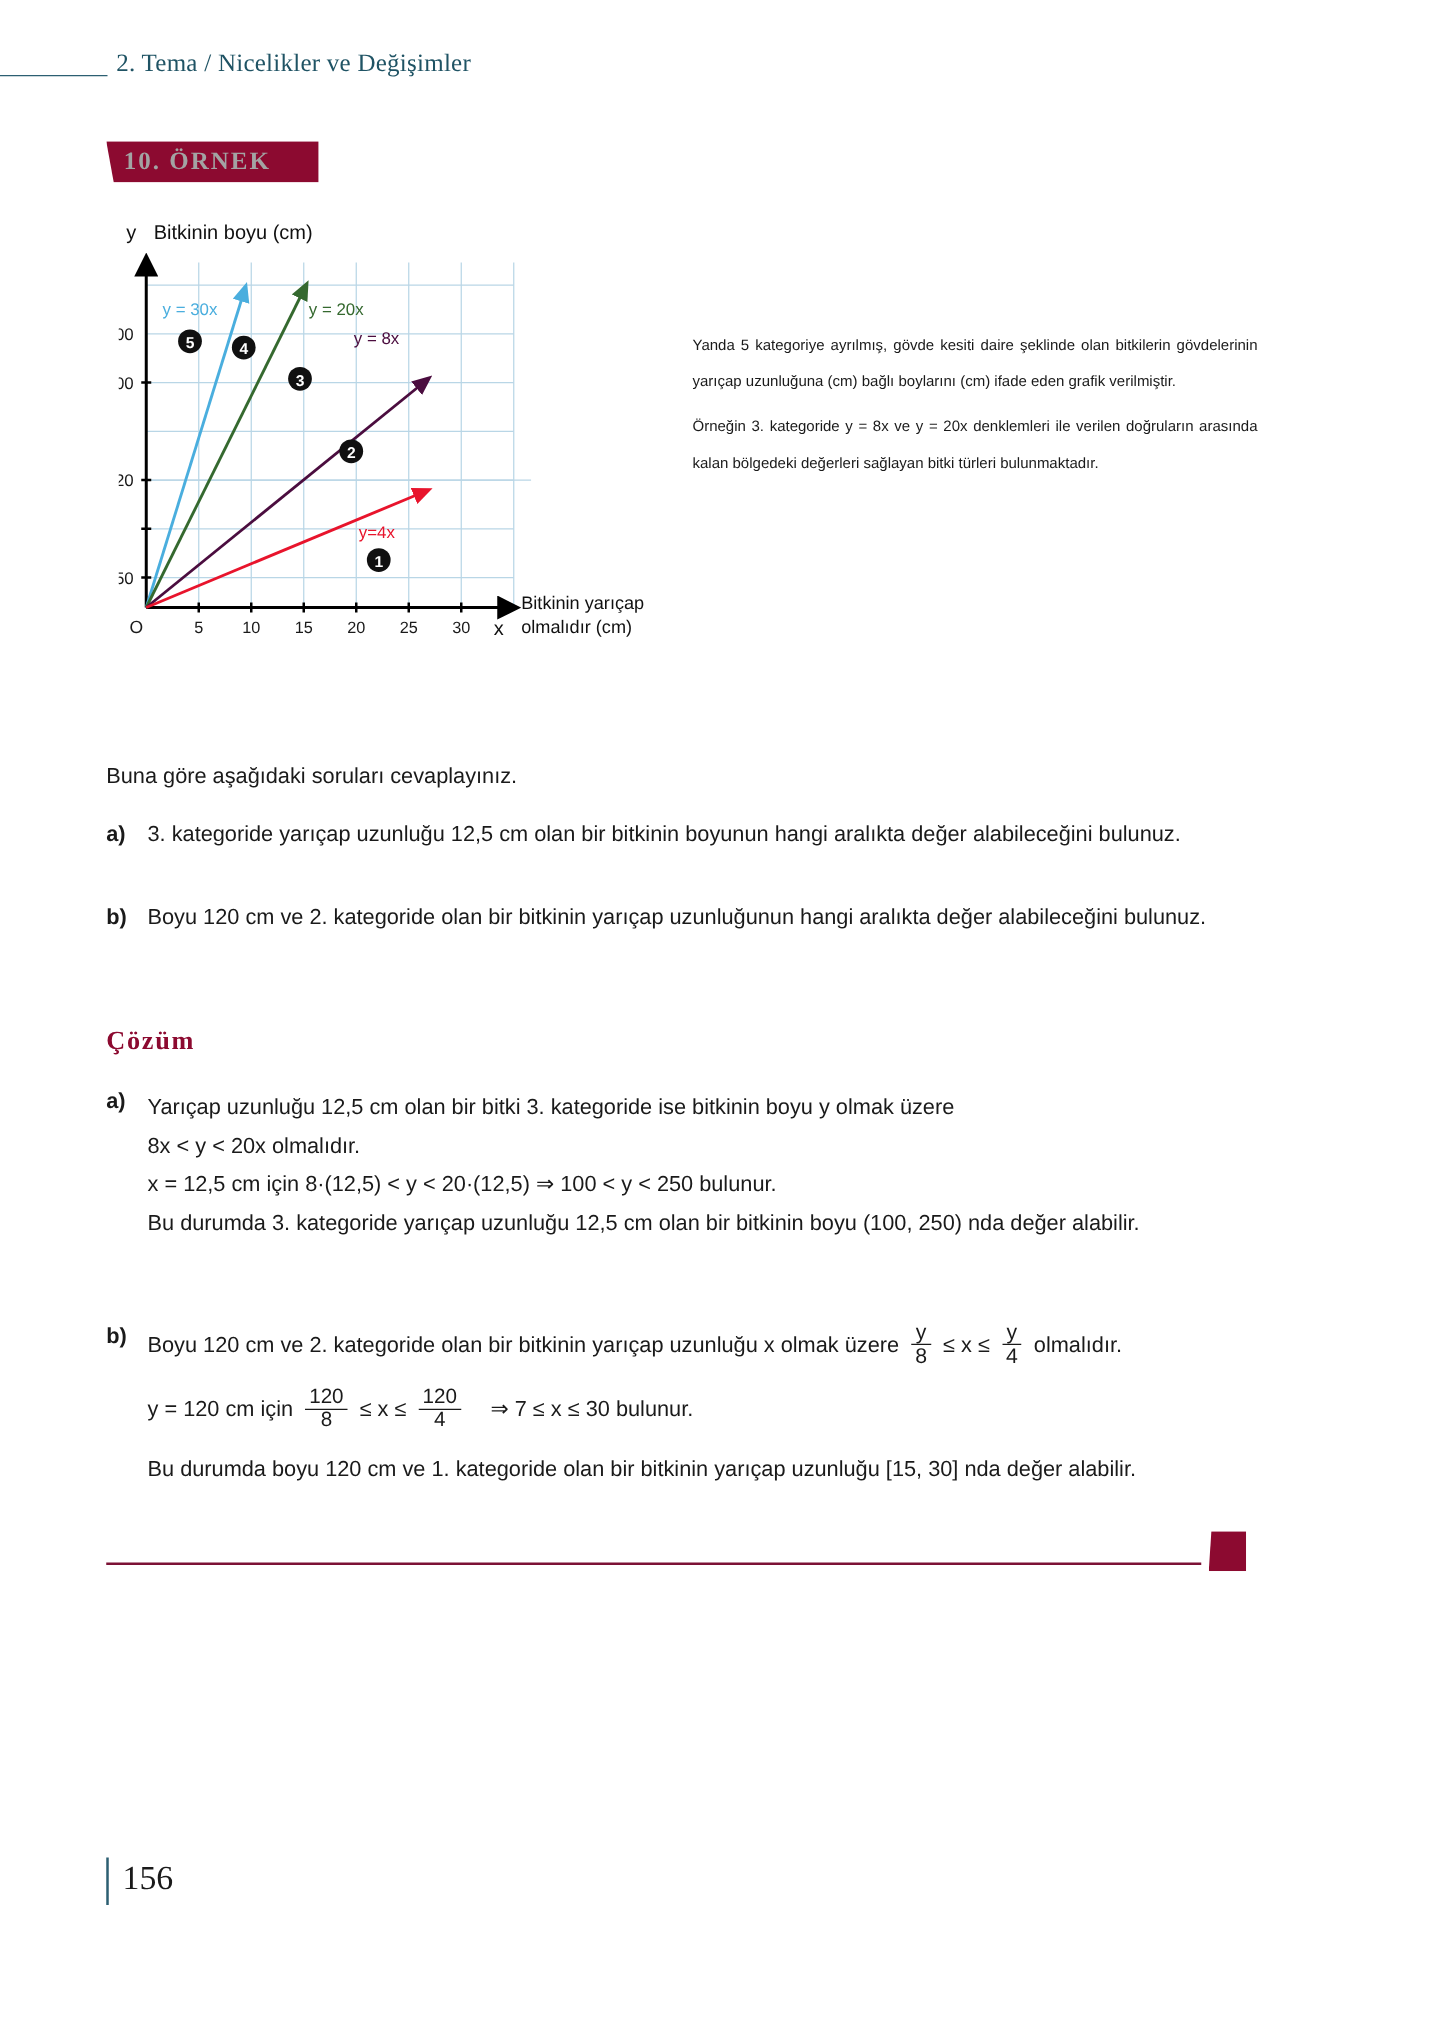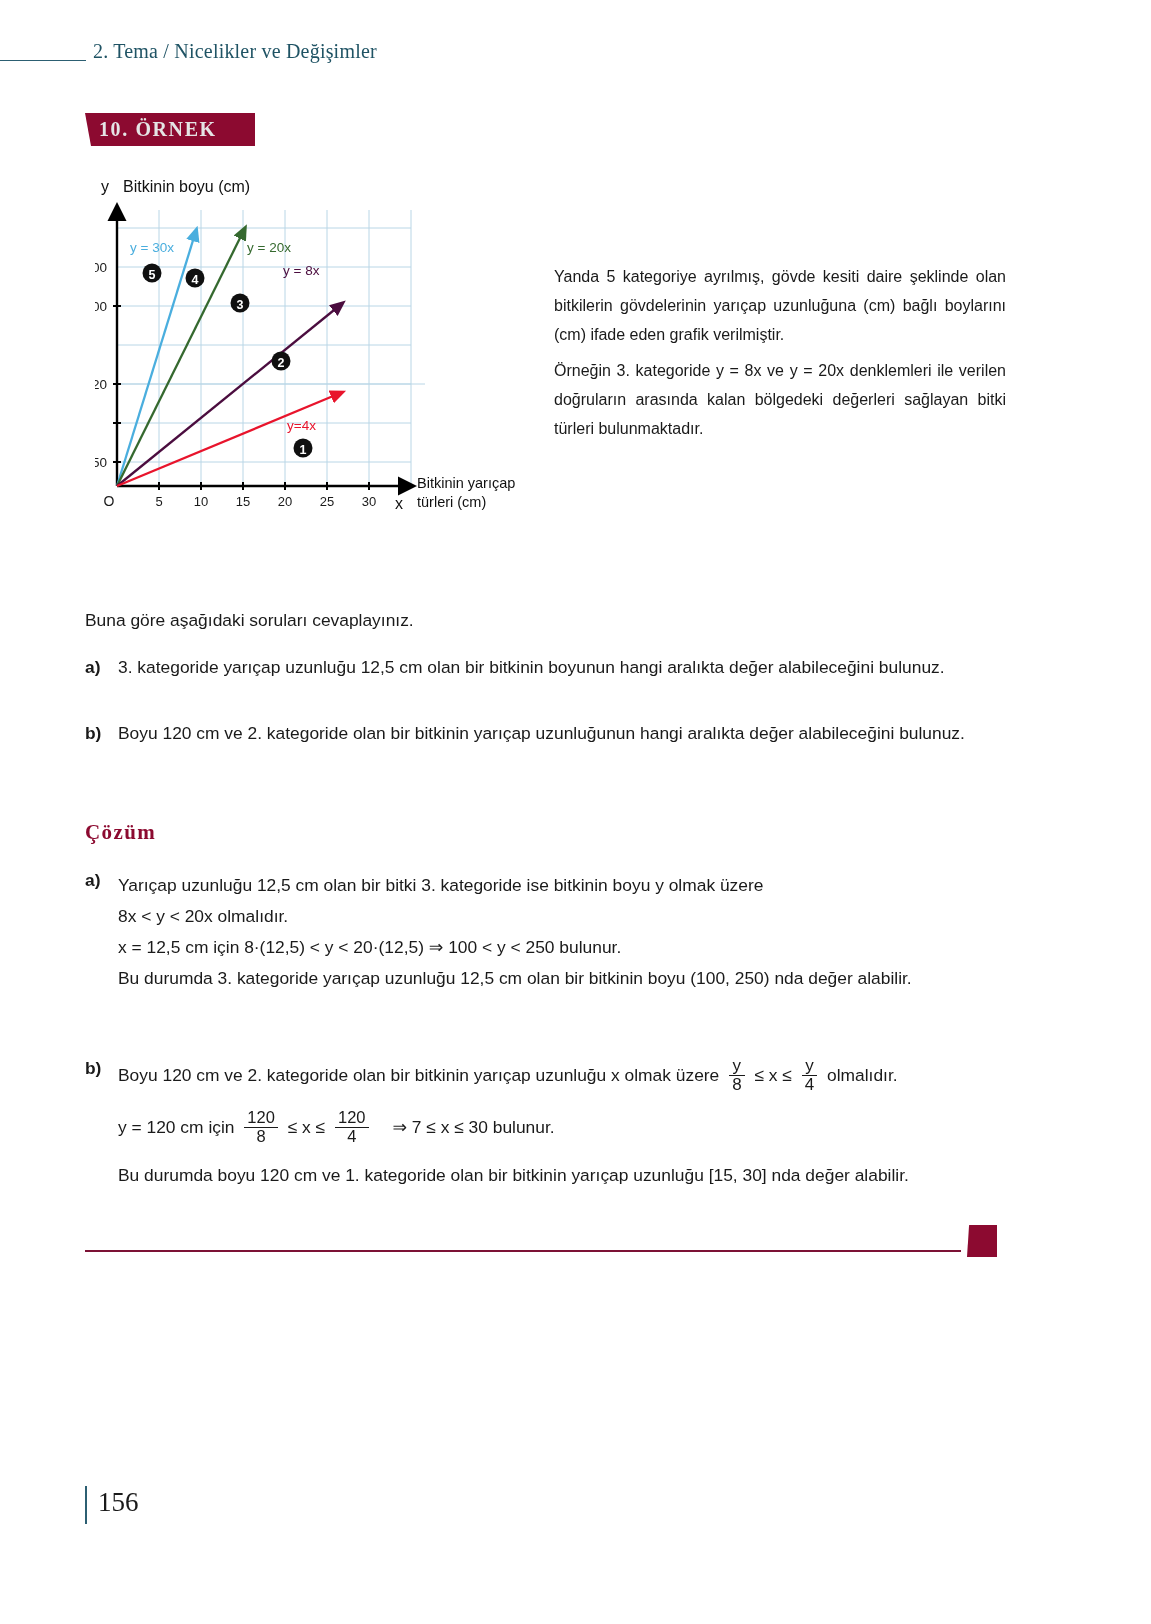--- a/index.html
+++ b/index.html
@@ -27,21 +27,21 @@
     font-family:"Liberation Serif", serif;
     font-size:20px;color:#1f5364;letter-spacing:.2px;
     white-space:nowrap;
   }
 
   
   .ornek-badge{
     position:absolute;left:85px;top:113px;
     width:170px;height:33px;
     background:#8c0a30;
-    color:#e5e5e5;
+    color:#a3a3a3;
     font-family:"Liberation Serif", serif;
     font-weight:bold;font-size:20px;letter-spacing:1.6px;
     display:flex;align-items:center;
     padding-left:14px;
     box-sizing:border-box;
     clip-path:polygon(0 0,100% 0,100% 100%,6px 100%);
   }
 
   
   .graph-wrap{
@@ -57,21 +57,21 @@
     position:absolute;left:322px;top:296px;
     font-size:14.5px;line-height:19px;color:#111;white-space:nowrap;
   }
   .graph-xvar{
     position:absolute;left:300px;top:317px;font-size:16px;color:#111;
   }
 
   
   .right-para{
     position:absolute;left:554px;top:262px;width:452px;
-    font-size:16px;line-height:29px;
+    font-size:12px;line-height:29px;
     text-align:justify;color:#1a1a1a;
   }
   .right-para p{margin:0;}
   .right-para p + p{margin-top:7px;}
 
   
   .intro{
     position:absolute;left:85px;top:610px;
     font-size:17.4px;color:#1a1a1a;
   }
@@ -251,21 +251,21 @@
       </g>
       <g>
         <circle cx="208" cy="250" r="9.5" fill="#101010"></circle>
         <text x="208" y="255.5" text-anchor="middle" font-family="Liberation Sans, sans-serif" font-size="12.5" font-weight="bold" fill="#fff">1</text>
       </g>
     </svg>
 
     <div class="graph-xvar">x</div>
     <div class="graph-xtitle">
       <span>Bitkinin yarıçap</span><br>
-      <span>türleri (cm)</span>
+      <span>olmalıdır (cm)</span>
     </div>
   </div>
 
   <div class="right-para">
     <p>Yanda 5 kategoriye ayrılmış, gövde kesiti daire şeklinde olan bitkilerin gövdelerinin yarıçap uzunluğuna (cm) bağlı boylarını (cm) ifade eden grafik verilmiştir.</p>
     <p>Örneğin 3. kategoride y = 8x ve y = 20x denklemleri ile verilen doğruların arasında kalan bölgedeki değerleri sağlayan bitki türleri bulunmaktadır.</p>
   </div>
 
   <div class="intro">Buna göre aşağıdaki soruları cevaplayınız.</div>
 

